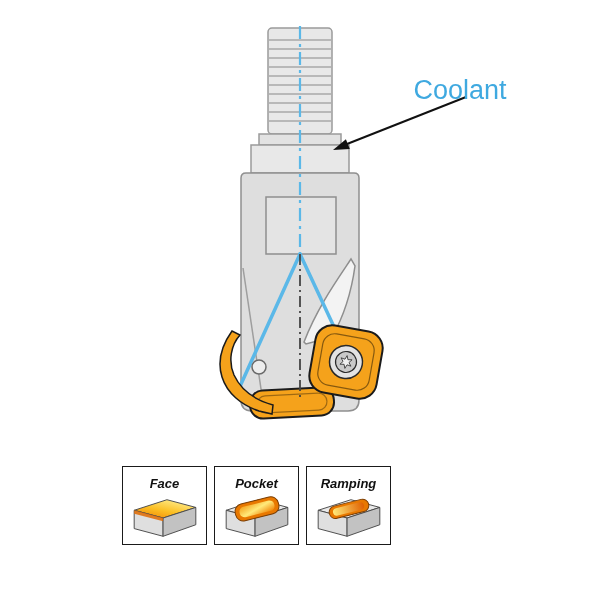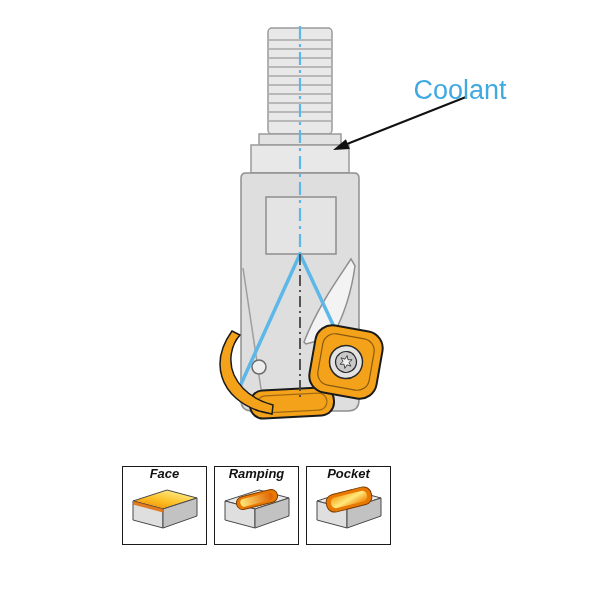--- a/index.html
+++ b/index.html
@@ -8,21 +8,21 @@
     font-family:"Liberation Sans", sans-serif;overflow:hidden;
   }
   .stage{position:absolute;inset:0;outline:1px solid #f0f0f0;}
   #tool-svg{position:absolute;left:0;top:0;}
   .ops-row{
     position:absolute;left:122px;top:466px;display:flex;gap:7px;
   }
   .op-box{
     width:85px;height:79px;border:1.6px solid #1a1a1a;background:#fff;
     box-sizing:border-box;display:flex;flex-direction:column;align-items:center;
-    padding-top:0;
+    padding-top:10px;
   }
   .op-label{
     font-size:13px;font-weight:bold;font-style:italic;color:#111;line-height:14px;
   }
   .op-illo{margin-top:1px;display:block;}
 </style>
 </head>
 <body>
 
 <div class="stage">
@@ -113,41 +113,20 @@
           <polygon points="7,19 41,8 71,16 37,27" fill="url(#gradF)" stroke="#4a4a4a" stroke-width="1"></polygon>
           <polygon points="7,19 37,27 37,46 7,38" fill="#dfdfdf" stroke="#4a4a4a" stroke-width="1"></polygon>
           <polygon points="37,27 71,16 71,34 37,46" fill="#c2c2c2" stroke="#4a4a4a" stroke-width="1"></polygon>
           <polygon points="7,19 37,27 37,30.5 7,22.5" fill="#E06A00" opacity="0.85"></polygon>
         </g>
       </svg>
     </div>
 
 
     <div class="op-box">
-      <span class="op-label">Ramping</span>
-      <svg class="op-illo" width="78" height="54" viewBox="0 0 78 54">
-        <defs>
-          <linearGradient id="gradR" x1="0" y1="0" x2="1" y2="0">
-            <stop offset="0" stop-color="#FFE97A"></stop>
-            <stop offset="1" stop-color="#E06000"></stop>
-          </linearGradient>
-        </defs>
-        <g>
-          <polygon points="7,19 41,8 71,16 37,27" fill="#e9e9e9" stroke="#4a4a4a" stroke-width="1"></polygon>
-          <polygon points="7,19 37,27 37,46 7,38" fill="#dfdfdf" stroke="#4a4a4a" stroke-width="1"></polygon>
-          <polygon points="37,27 71,16 71,34 37,46" fill="#c2c2c2" stroke="#4a4a4a" stroke-width="1"></polygon>
-          <g transform="translate(39,17.5) rotate(-14)">
-            <rect x="-21" y="-6.5" width="42" height="13" rx="6.5" fill="#E87800" stroke="#7a3c00" stroke-width="1"></rect>
-            <rect x="-17" y="-4" width="33" height="8" rx="4" fill="url(#gradR)"></rect>
-          </g>
-        </g>
-      </svg>
-    </div>
-
-    <div class="op-box">
       <span class="op-label">Pocket</span>
       <svg class="op-illo" width="78" height="54" viewBox="0 0 78 54">
         <defs>
           <linearGradient id="gradP" x1="0" y1="0" x2="1" y2="1">
             <stop offset="0" stop-color="#F5A21B"></stop>
             <stop offset="0.5" stop-color="#FFE97A"></stop>
             <stop offset="1" stop-color="#F08000"></stop>
           </linearGradient>
         </defs>
         <g>
@@ -155,14 +134,35 @@
           <polygon points="7,19 37,27 37,46 7,38" fill="#dfdfdf" stroke="#4a4a4a" stroke-width="1"></polygon>
           <polygon points="37,27 71,16 71,34 37,46" fill="#c2c2c2" stroke="#4a4a4a" stroke-width="1"></polygon>
           <g transform="translate(39,17.5) rotate(-14)">
             <rect x="-23" y="-9" width="46" height="18" rx="8" fill="#E87800" stroke="#7a3c00" stroke-width="1"></rect>
             <rect x="-18.5" y="-5.5" width="37" height="11" rx="5" fill="url(#gradP)"></rect>
           </g>
         </g>
       </svg>
     </div>
 
+    <div class="op-box">
+      <span class="op-label">Ramping</span>
+      <svg class="op-illo" width="78" height="54" viewBox="0 0 78 54">
+        <defs>
+          <linearGradient id="gradR" x1="0" y1="0" x2="1" y2="0">
+            <stop offset="0" stop-color="#FFE97A"></stop>
+            <stop offset="1" stop-color="#E06000"></stop>
+          </linearGradient>
+        </defs>
+        <g>
+          <polygon points="7,19 41,8 71,16 37,27" fill="#e9e9e9" stroke="#4a4a4a" stroke-width="1"></polygon>
+          <polygon points="7,19 37,27 37,46 7,38" fill="#dfdfdf" stroke="#4a4a4a" stroke-width="1"></polygon>
+          <polygon points="37,27 71,16 71,34 37,46" fill="#c2c2c2" stroke="#4a4a4a" stroke-width="1"></polygon>
+          <g transform="translate(39,17.5) rotate(-14)">
+            <rect x="-21" y="-6.5" width="42" height="13" rx="6.5" fill="#E87800" stroke="#7a3c00" stroke-width="1"></rect>
+            <rect x="-17" y="-4" width="33" height="8" rx="4" fill="url(#gradR)"></rect>
+          </g>
+        </g>
+      </svg>
+    </div>
+
   </div>
 </div>
 
 </body></html>

